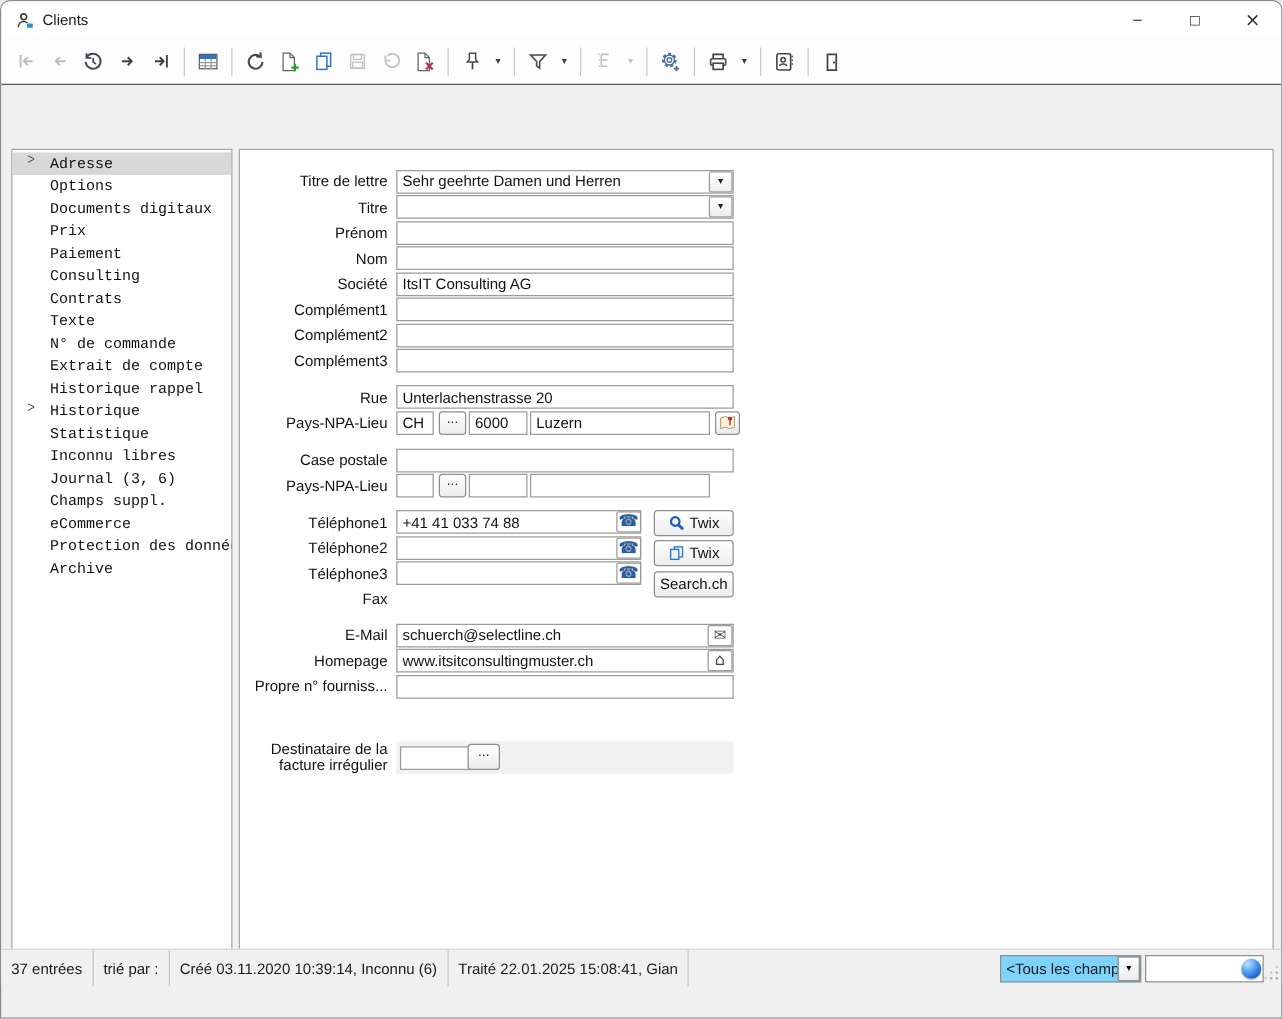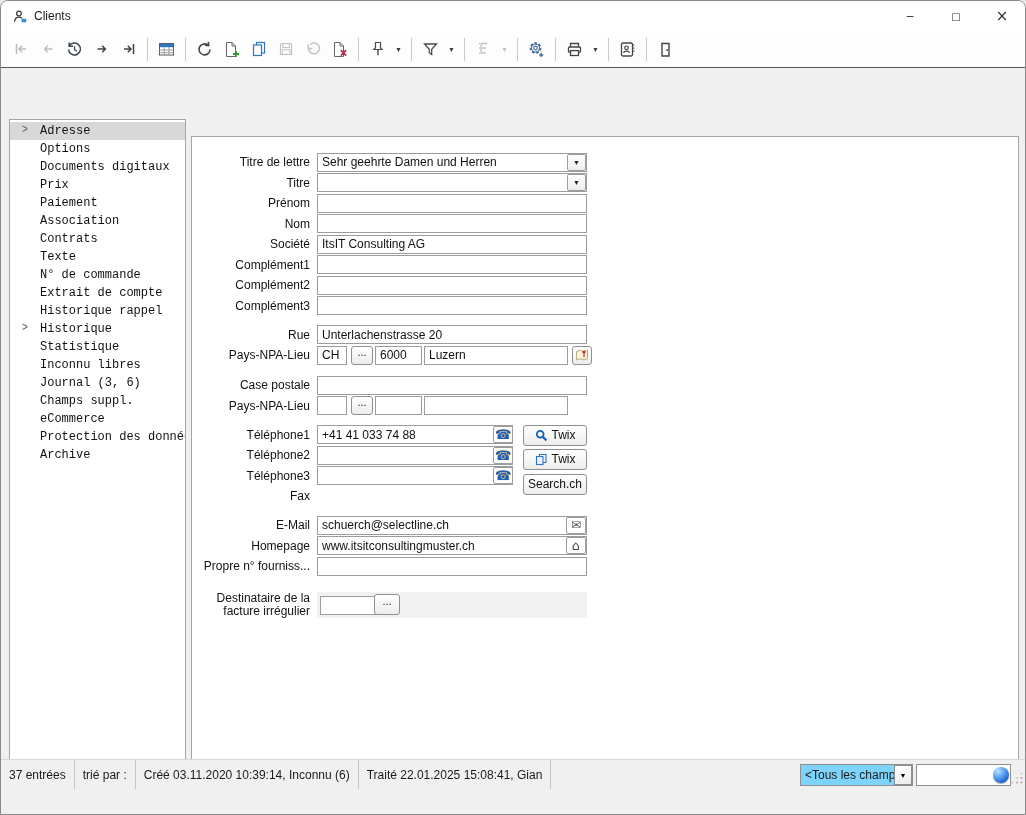--- a/index.html
+++ b/index.html
@@ -33,38 +33,38 @@
   .hdr-lbl, .numero-input, .client-name, .create-supplier { position:absolute; }
 
   
   .body { position:absolute; left:0; top:115px; right:0; height:670px; background:#f0f0f0; }
   .sidebar { position:absolute; left:8px; top:3px; width:177px; height:650px; background:#ffffff; border:1px solid #a5a5a5; padding-top:2px; overflow:hidden; }
   .sb-item { position:relative; height:18px; display:flex; align-items:center; font-size:12px; color:#111; cursor:default; }
   .sb-item.sel { background:#d8d8d8; }
   .sb-item .chev { position:absolute; left:12px; top:1px; font-size:10px; color:#5a5a5a; transform:scaleY(1.2); }
   .sb-item .sb-lbl { margin-left:30px; white-space:nowrap;font-family:Liberation Mono, monospace; }
 
-  .mainpanel { position:absolute; left:190px; top:20px; width:828px; height:650px; background:#ffffff; border:1px solid #a5a5a5; padding-top:15px; overflow:hidden; }
+  .mainpanel { position:absolute; left:190px; top:3px; width:828px; height:650px; background:#ffffff; border:1px solid #a5a5a5; padding-top:15px; overflow:hidden; }
 
   
   .row { display:flex; align-items:center; height:20px; margin-bottom:0.5px; }
   .lbl { width:118px; text-align:right; margin-right:7px; font-size:12px; color:#111; white-space:nowrap; }
   .fld { position:relative; display:flex; align-items:center; }
   .txt { height:19px; border:1px solid #9c9c9c; font-size:12px; padding:0 4px; font-family:"Liberation Sans", sans-serif; background:#fff; color:#111; }
   .w270 { width:270px; }
   .w196 { width:196px; }
   .combo .txt { padding-right:22px; }
   .dd-btn { position:absolute; right:1px; top:1px; width:19px; height:17px; background:linear-gradient(#ffffff,#ededed); border:1px solid #9c9c9c; border-radius:2px; font-size:7px; color:#222; display:flex; align-items:center; justify-content:center; }
   .in-btn { position:absolute; right:1px; top:1px; width:20px; height:17px; background:#fff; border:1px solid #9c9c9c; border-radius:2px; display:flex; align-items:center; justify-content:center; padding:0; }
   .phone-glyph { font-size:13px; color:#1a5fb8; line-height:1; font-family:"DejaVu Sans", sans-serif; text-shadow:0 0 1px #d88c1e; }
   .mail-glyph { font-size:12px; color:#555; line-height:1; font-family:"DejaVu Sans", sans-serif; }
   .home-glyph { font-size:13px; color:#444; line-height:1; font-family:"DejaVu Sans", sans-serif; }
   .ell-btn { height:19px; width:22px; background:linear-gradient(#ffffff,#ececec); border:1px solid #8f8f8f; border-radius:3px; font-size:11px; line-height:5px; color:#222; margin:0 2px; padding-bottom:6px; }
   .gap2 { margin-right:2px; }
-  .mt9 { margin-top:9px; } .mt10 { margin-top:10px; } .mt35 { margin-top:14px; }
+  .mt9 { margin-top:9px; } .mt10 { margin-top:10px; } .mt35 { margin-top:32px; }
 
   .phone-section { position:relative; }
   .side-btn { position:absolute; width:64px; height:21px; background:linear-gradient(#ffffff,#ededed); border:1px solid #8f8f8f; border-radius:3px; font-size:12px; color:#111; display:flex; align-items:center; justify-content:center; gap:4px; font-family:"Liberation Sans", sans-serif; }
   .sb1 { left:331px; top:0; } .sb2 { left:331px; top:24px; } .sb3 { left:331px; top:49px; width:64px; }
 
   .dest-row { display:flex; align-items:center; height:30px; }
   .dest-lbl { width:118px; text-align:right; margin-right:7px; font-size:12px; color:#111; line-height:13px; }
   .dest-strip { position:relative; width:270px; height:26px; background:#f1f1f1; display:flex; align-items:center; }
   .dest-strip .txt { width:78px; margin-left:3px; }
   .dest-strip .ell-btn { position:absolute; left:55px; top:2px; height:21px; width:26px; }
@@ -271,21 +271,21 @@
       <div class="sb-item">
           <span class="sb-lbl">Documents digitaux</span>
         </div>
       <div class="sb-item">
           <span class="sb-lbl">Prix</span>
         </div>
       <div class="sb-item">
           <span class="sb-lbl">Paiement</span>
         </div>
       <div class="sb-item">
-          <span class="sb-lbl">Association</span>
+          <span class="sb-lbl">Consulting</span>
         </div>
       <div class="sb-item">
           <span class="sb-lbl">Contrats</span>
         </div>
       <div class="sb-item">
           <span class="sb-lbl">Texte</span>
         </div>
       <div class="sb-item">
           <span class="sb-lbl">N° de commande</span>
         </div>

